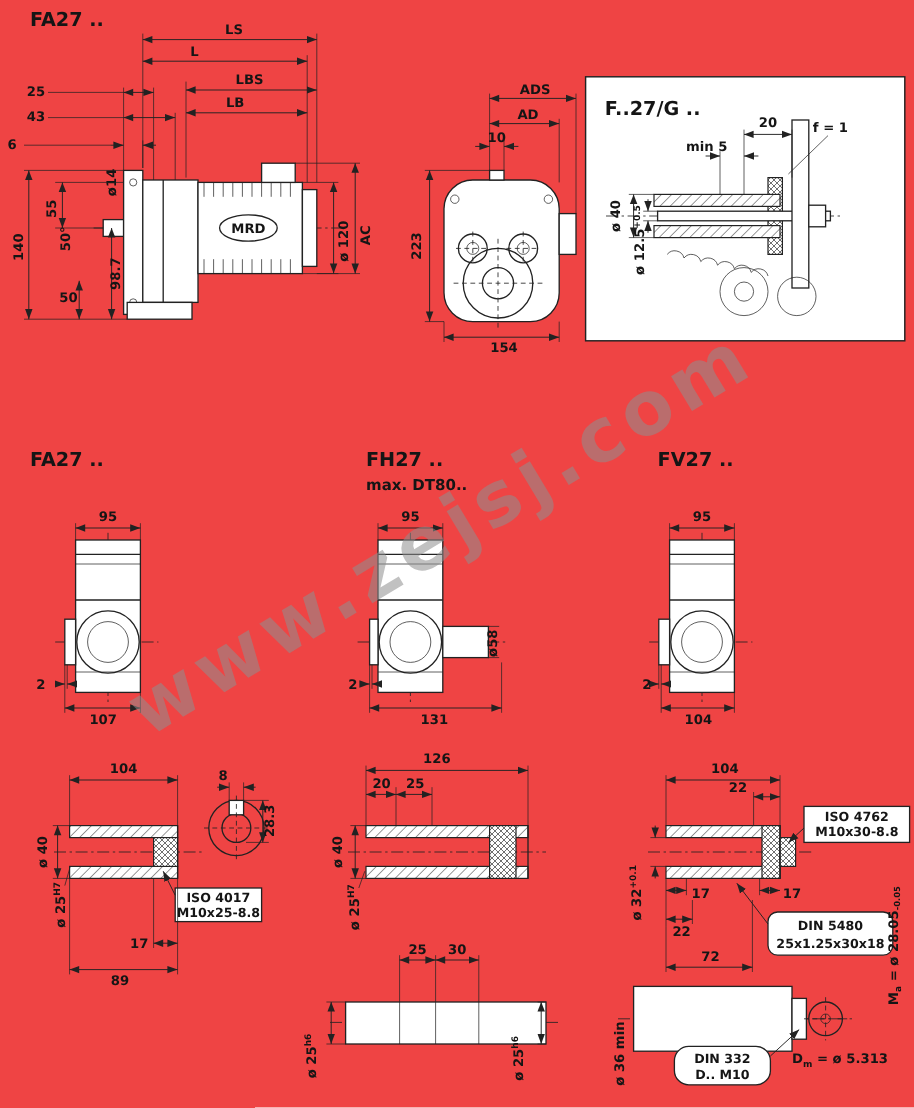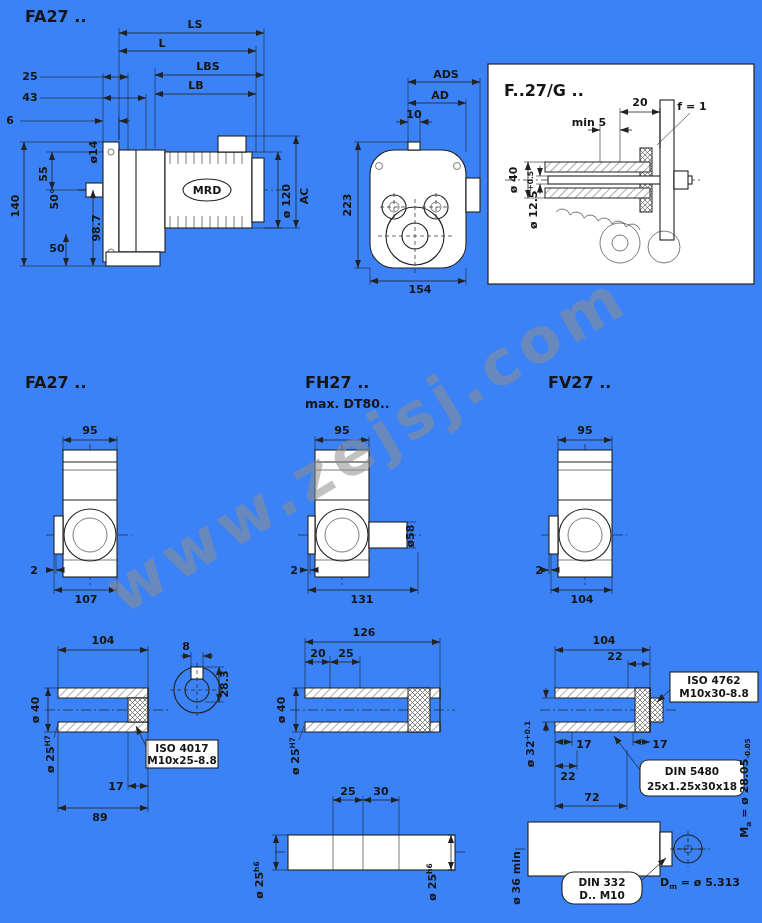--- a/index.html
+++ b/index.html
@@ -1,16 +1,16 @@
 <!DOCTYPE html>
 <html><head>
 <meta charset="utf-8">
 <style>
   html,body{margin:0;padding:0;background:#ffffff;}
-  .page{position:relative;width:762px;height:923px;background:#3b82f6;overflow:hidden;}
+  .page{position:relative;width:762px;height:923px;background:#ef4444;overflow:hidden;}
   svg{display:block;}
   svg text{font-family:"DejaVu Sans", sans-serif;fill:#151515;}
   .t-title{font-size:16px;font-weight:bold;text-anchor:start;}
   .t-sub{font-size:12.5px;font-weight:bold;text-anchor:start;}
   .t-dim{font-size:11px;font-weight:bold;text-anchor:middle;}
   .t-callout{font-size:10.5px;font-weight:bold;text-anchor:middle;}
   .ln{stroke:#222;stroke-width:1.1;fill:none;}
   .thin{stroke:#222;stroke-width:0.6;fill:none;}
   .dim{stroke:#222;stroke-width:0.8;fill:none;}
   .cl{stroke:#222;stroke-width:0.7;fill:none;stroke-dasharray:10 3 2 3;}

